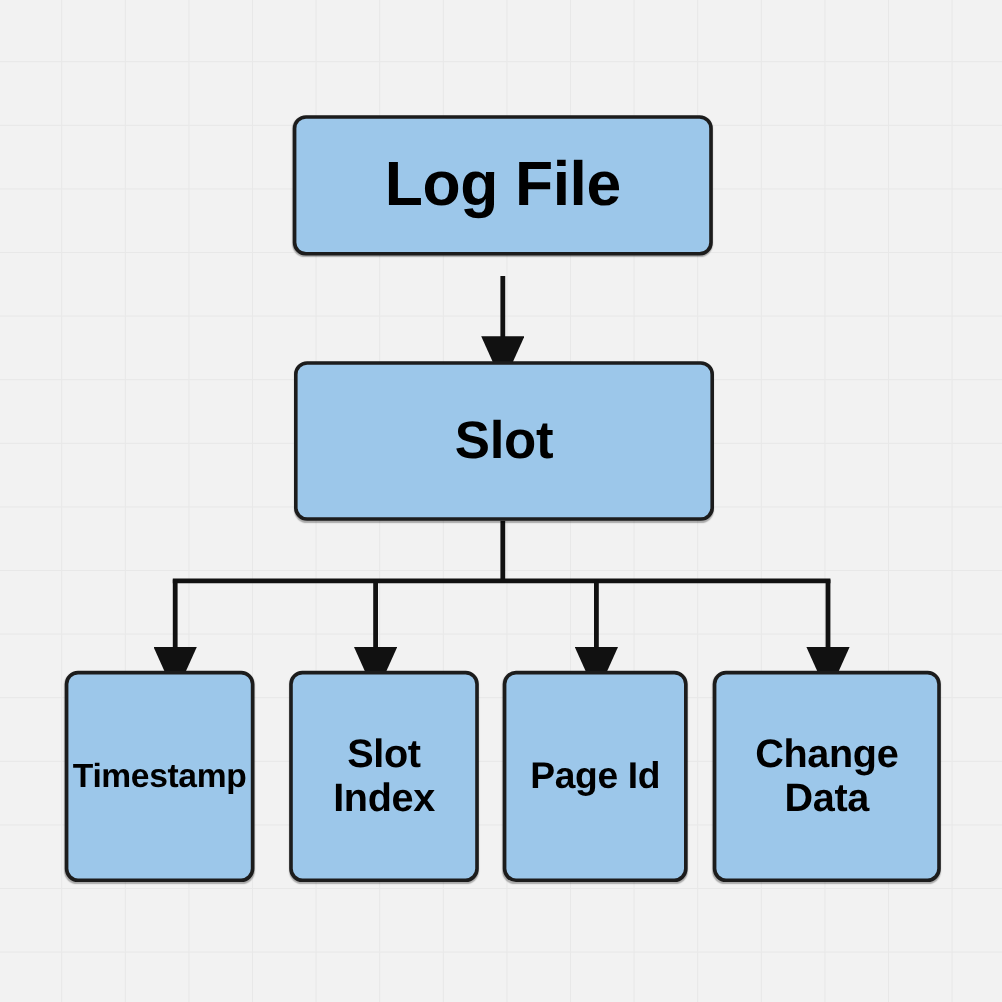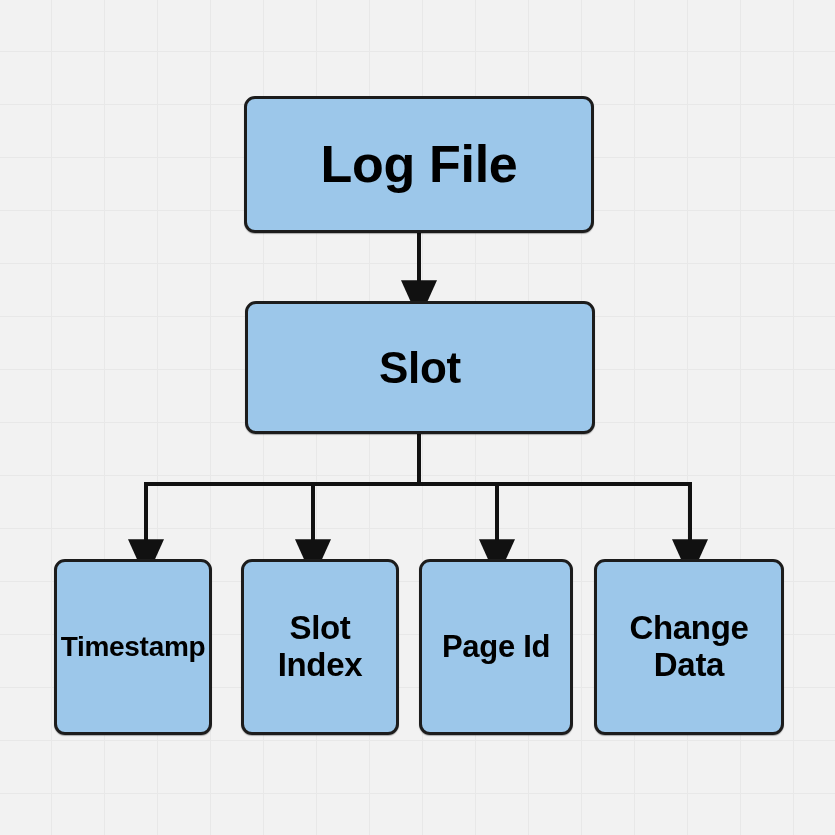--- a/index.html
+++ b/index.html
@@ -58,21 +58,21 @@
     display: block;
     padding: 0 6px;
     white-space: pre-line;
   }
 
   
   #node-log-file {
     left: 244px;
     top: 96px;
     width: 350px;
-    height: 137px;
+    height: 117px;
     font-size: 52px;
     align-items: center;
   }
 
   
   #node-slot {
     left: 245px;
     top: 301px;
     width: 350px;
     height: 133px;

